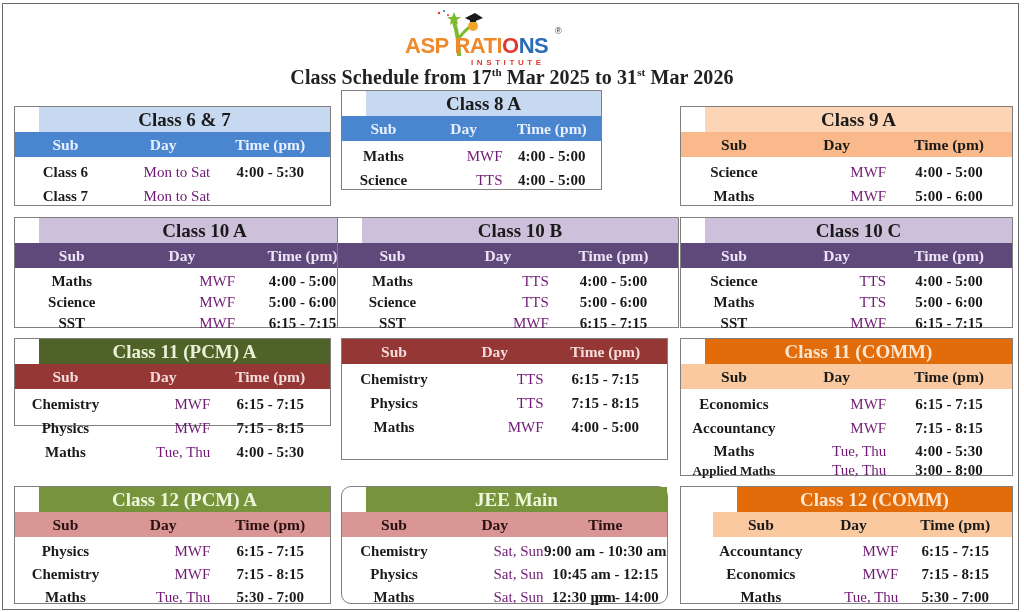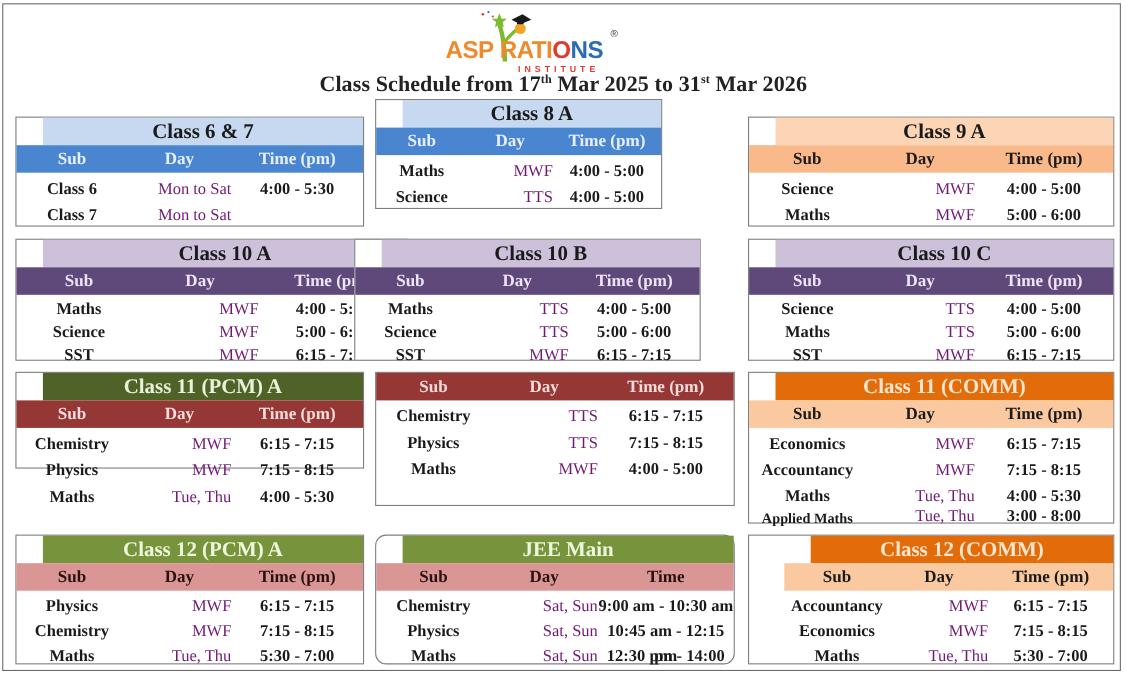--- a/index.html
+++ b/index.html
@@ -146,21 +146,21 @@
           <span class="c2">MWF</span>
           <span class="c3">5:00 - 6:00</span>
         </div>
         <div class="row" style="height: 21px; line-height: 21px;">
           <span class="c1">SST</span>
           <span class="c2">MWF</span>
           <span class="c3">6:15 - 7:15</span>
         </div>
       </div>
     </div>
-    <div class="panel t-purple" style="left: 322px; top: 217px; width: 315px; height: 111px;">
+    <div class="panel t-purple" style="left: 337px; top: 217px; width: 342px; height: 111px;">
       <div class="panel-head">Class 10 B</div>
       <div class="col-head">
         <span class="c1">Sub</span>
         <span class="c2">Day</span>
         <span class="c3">Time (pm)</span>
       </div>
       <div class="rows">
         <div class="row" style="height: 21px; line-height: 21px;">
           <span class="c1">Maths</span>
           <span class="c2">TTS</span>

